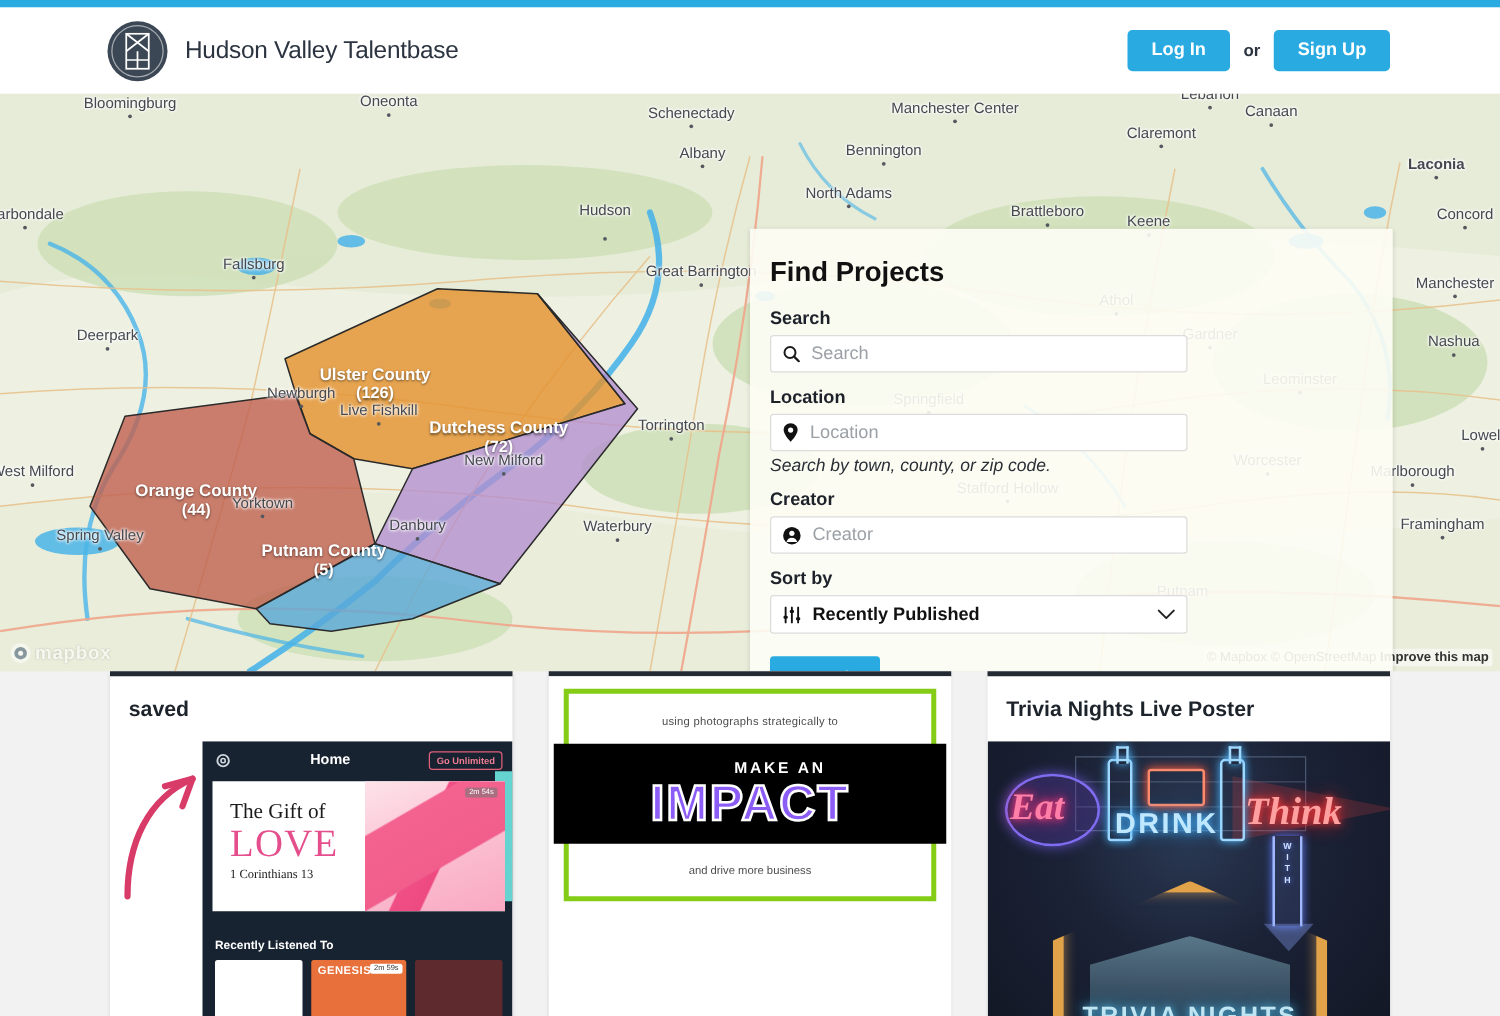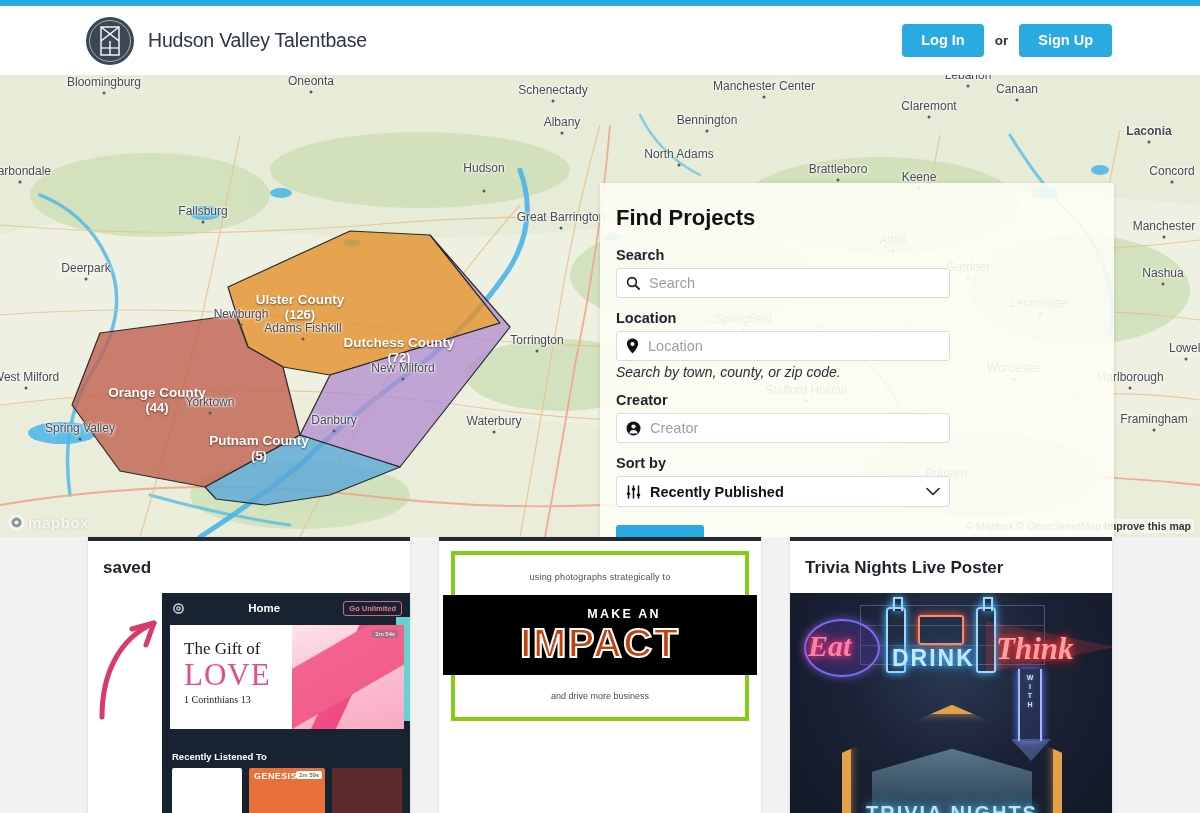--- a/index.html
+++ b/index.html
@@ -179,21 +179,21 @@
     text-align: center; font-size: 9px; color: #4d4d4d; padding-top: 17px; letter-spacing:.2px;
   }
   .impact-band {
     position: absolute; left: -12px; right: -12px; top: 40px; height: 80px;
     background: #000; display: flex; flex-direction: column;
     align-items: center; justify-content: center;
   }
   .impact-make { color: #fff; font-size: 12.5px; font-weight: bold; letter-spacing: 2.2px; margin-left: 48px; }
   .impact-big {
     font-size: 40px; font-weight: bold; letter-spacing: 1.5px; line-height: 1;
-    color: #c2410c; -webkit-text-stroke: 2px #fff; margin-top: 2px;
+    color: #8b5cf6; -webkit-text-stroke: 2px #fff; margin-top: 2px;
   }
   .impact-bottom-line {
     position: absolute; bottom: 16px; left: 0; right: 0; text-align: center;
     font-size: 9px; color: #4d4d4d;
   }
 
   
   .neon {
     position: relative; height: 238px;
     background: radial-gradient(ellipse at 50% 30%, #2b3a55 0%, #1b2236 45%, #121724 100%);
@@ -435,21 +435,21 @@
         <div class="map-label city" style="left: 80px; top: 353px;">Spring Valley</div>
         <div class="map-dot" style="left: 80px; top: 364px;"></div>
         <div class="map-label city" style="left: 26px; top: 302px;">West Milford</div>
         <div class="map-dot" style="left: 26px; top: 313px;"></div>
         <div class="map-label city" style="left: 86px; top: 193px;">Deerpark</div>
         <div class="map-dot" style="left: 86px; top: 204px;"></div>
         <div class="map-label city" style="left: 203px; top: 136px;">Fallsburg</div>
         <div class="map-dot" style="left: 203px; top: 147px;"></div>
         <div class="map-label city" style="left: 241px; top: 239px;">Newburgh</div>
         <div class="map-dot" style="left: 241px; top: 250px;"></div>
-        <div class="map-label city" style="left: 303px; top: 253px;">Adams Fishkill</div>
+        <div class="map-label city" style="left: 303px; top: 253px;">Live Fishkill</div>
         <div class="map-dot" style="left: 303px; top: 264px;"></div>
         <div class="map-label city" style="left: 104px; top: 7px;">Bloomingburg</div>
         <div class="map-dot" style="left: 104px; top: 18px;"></div>
         <div class="map-label city" style="left: 311px; top: 6px;">Oneonta</div>
         <div class="map-dot" style="left: 311px; top: 17px;"></div>
         <div class="map-label city" style="left: 20px; top: 96px;">Carbondale</div>
         <div class="map-dot" style="left: 20px; top: 107px;"></div>
         <div class="map-label city" style="left: 679px; top: 79px;">North Adams</div>
         <div class="map-dot" style="left: 679px; top: 90px;"></div>
         <div class="map-label city" style="left: 838px; top: 94px;">Brattleboro</div>

